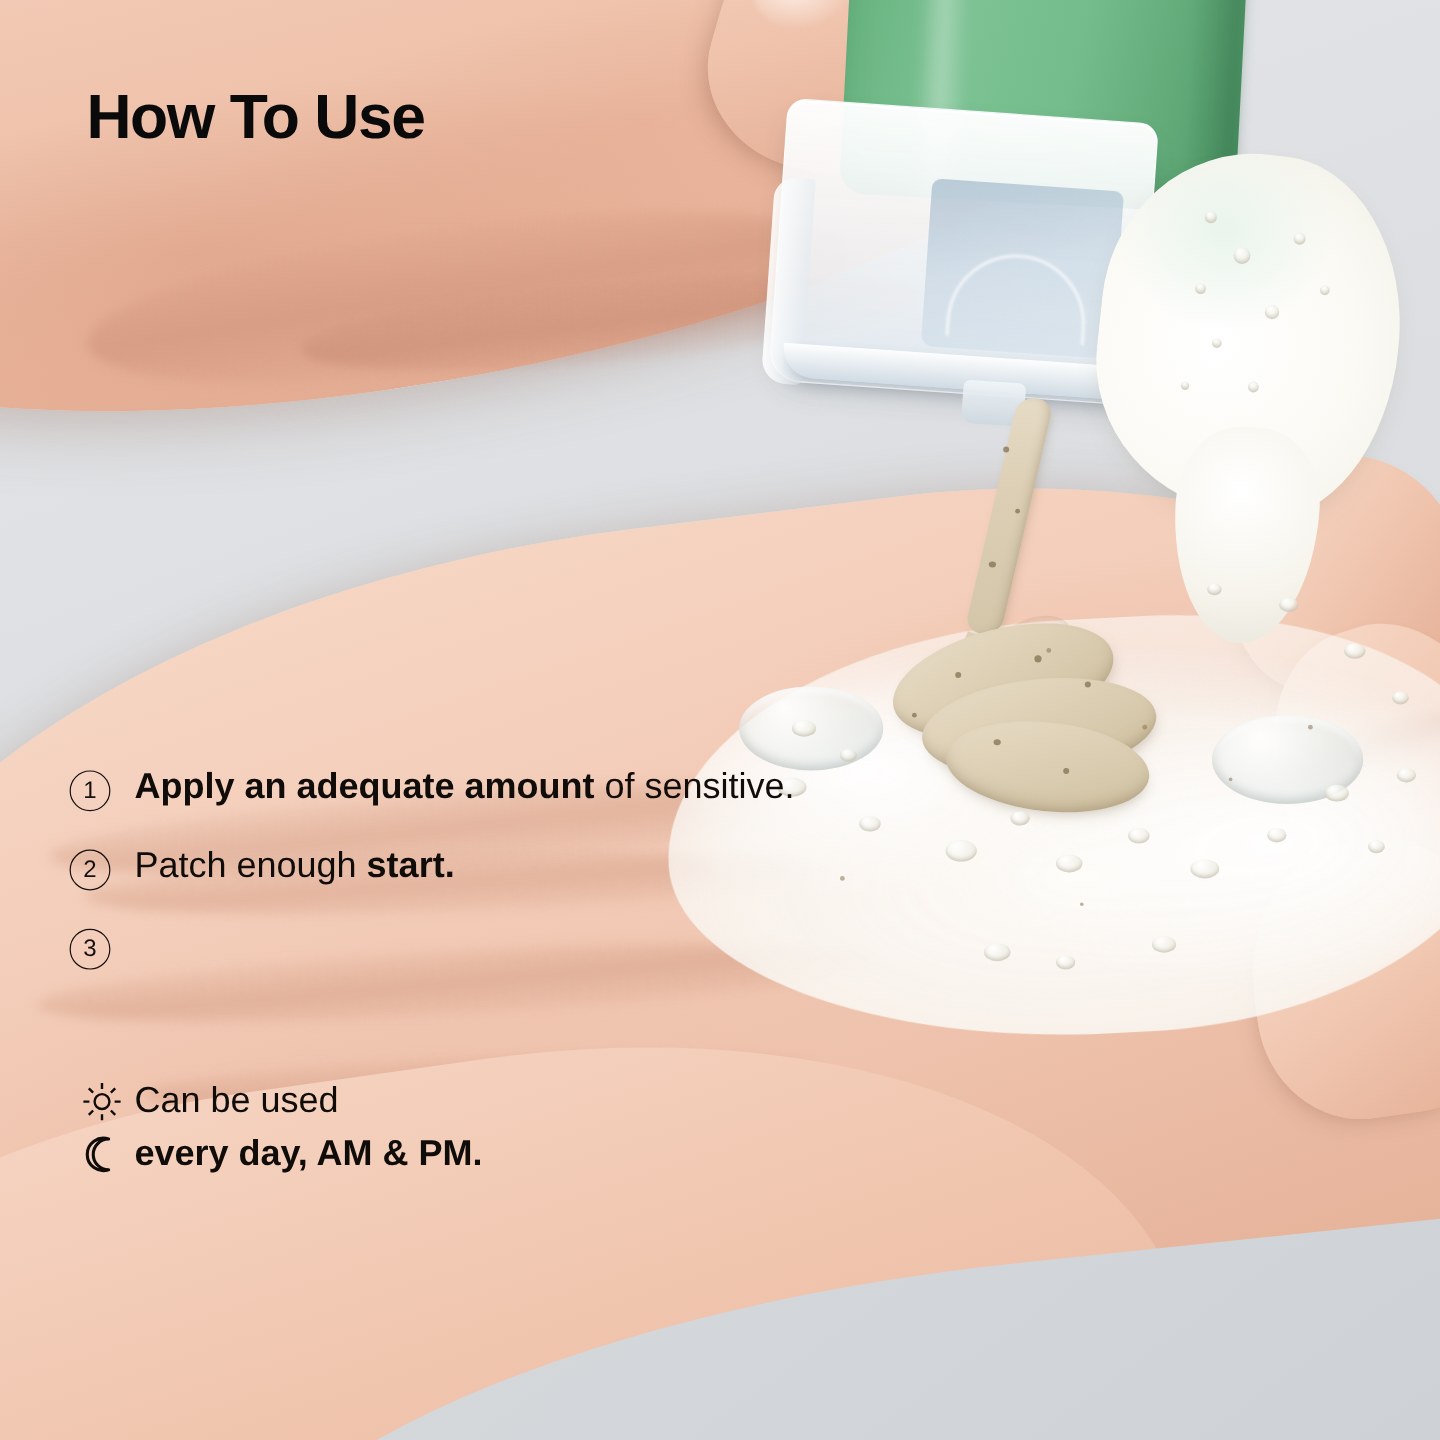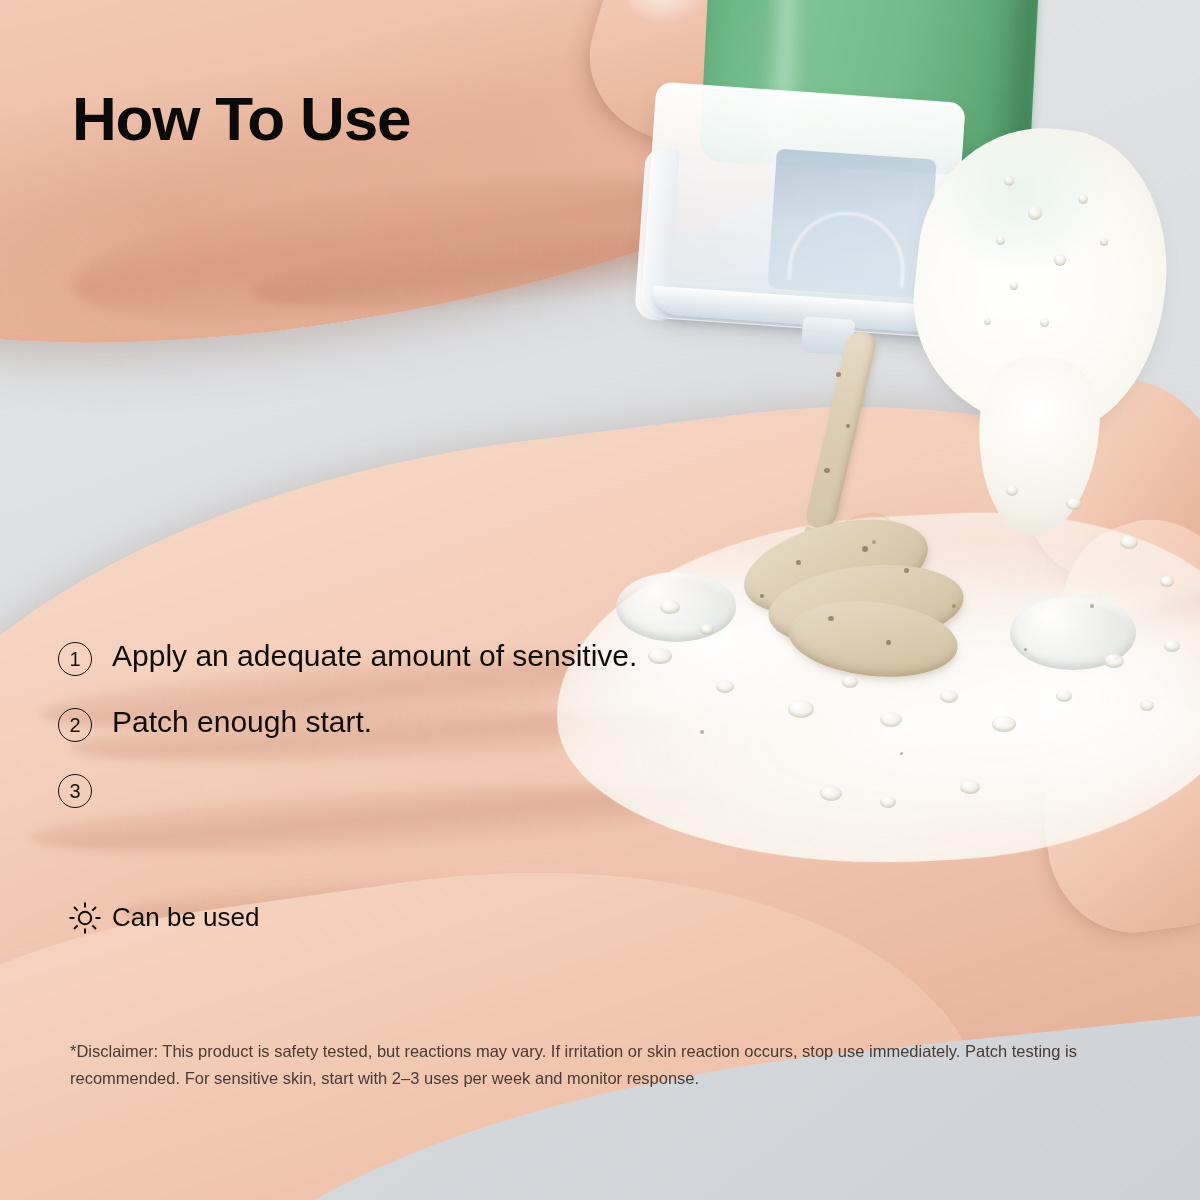--- a/index.html
+++ b/index.html
@@ -234,41 +234,41 @@
   }
   .bub-big {
     background:radial-gradient(circle at 32% 26%, rgba(255,255,255,.85), rgba(226,232,230,.5) 55%, rgba(196,206,204,.42) 100%);
     box-shadow:inset 0 -4px 8px rgba(150,160,158,.4), inset 0 4px 6px rgba(255,255,255,.8);
   }
   .speck { position:absolute; background:#8a7450; border-radius:50%; opacity:.55; }
 
   
   .title {
     position:absolute; left:72px; top:72px;
-    font-size:62px; font-weight:bold; letter-spacing:-1.2px;
-    color:#0a0a0a; line-height:1;margin-top:16px;
+    font-size:52px; font-weight:bold; letter-spacing:-1.2px;
+    color:#0a0a0a; line-height:1;
   }
 
   .steps { position:absolute; left:58px; top:636px; width:700px; }
   .step { display:flex; align-items:flex-start; margin-bottom:26px; }
   .step:last-child { margin-bottom:0; }
   .num {
     flex:0 0 auto;
     width:34px; height:34px; margin-top:6px; margin-right:20px;
     border:1.6px solid #15100e; border-radius:50%;
     display:flex; align-items:center; justify-content:center;
     font-size:20px; color:#15100e; line-height:1;
   }
   .step-text { font-size:30px; color:#100c0a; line-height:1.3; }
-  .step-text b { font-weight:normal; }
+  .step-text b { font-weight:bold; }
 
   .usage { position:absolute; left:58px; top:896px; }
   .usage-row { display:flex; align-items:center; height:44px; }
   .usage-icon { flex:0 0 auto; width:54px; display:flex; justify-content:center; }
-  .usage-text { font-size:26px; color:#100c0a; line-height:1.2; }
+  .usage-text { font-size:30px; color:#100c0a; line-height:1.2; }
   .usage-text b { font-weight:bold; }
 
   .disclaimer {
     position:absolute; left:70px; top:1038px; width:1020px;
     font-size:16.5px; line-height:1.62; color:#4a3a33;
   }
 </style>
 </head>
 <body>
 
@@ -401,17 +401,24 @@
             <line x1="27.5" y1="17" x2="32.5" y2="17"></line>
             <line x1="6" y1="6" x2="9.6" y2="9.6"></line>
             <line x1="24.4" y1="24.4" x2="28" y2="28"></line>
             <line x1="28" y1="6" x2="24.4" y2="9.6"></line>
             <line x1="9.6" y1="24.4" x2="6" y2="28"></line>
           </g>
         </svg>
       </div>
       <div class="usage-text">Can be used</div>
     </div>
+    <div class="usage-row">
+      <div class="usage-icon">
+        <svg width="34" height="34" viewBox="0 0 34 34" aria-hidden="true">
+          <path d="M22.5 4.2 A13.5 13.5 0 1 0 22.5 29.8 A10.6 10.6 0 1 1 22.5 4.2 Z" fill="none" stroke="#100c0a" stroke-width="2.6" stroke-linejoin="round"></path>
+        </svg>
+      </div>
+      <div class="usage-text"><b>every day, AM &amp; PM.</b></div>
+    </div>
   </div>
 
-  <div class="disclaimer">*Disclaimer: This product is safety tested, but reactions may vary. If irritation or skin reaction occurs, stop use immediately. Patch testing is recommended. For sensitive skin, start with 2–3 uses per week and monitor response.</div>
 
 </div>
 
 </body></html>

